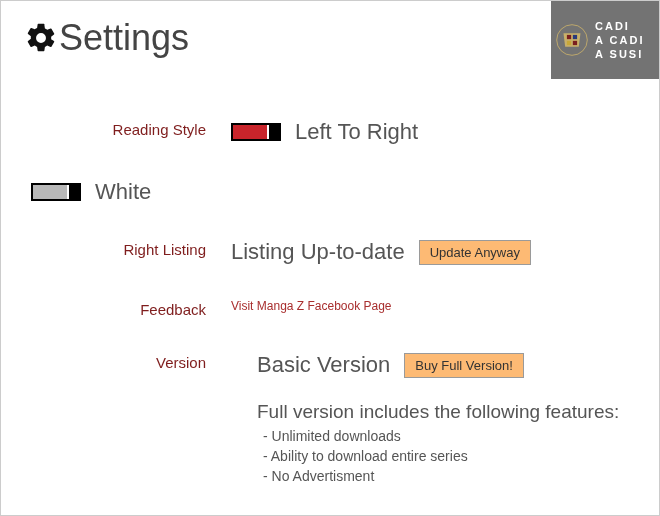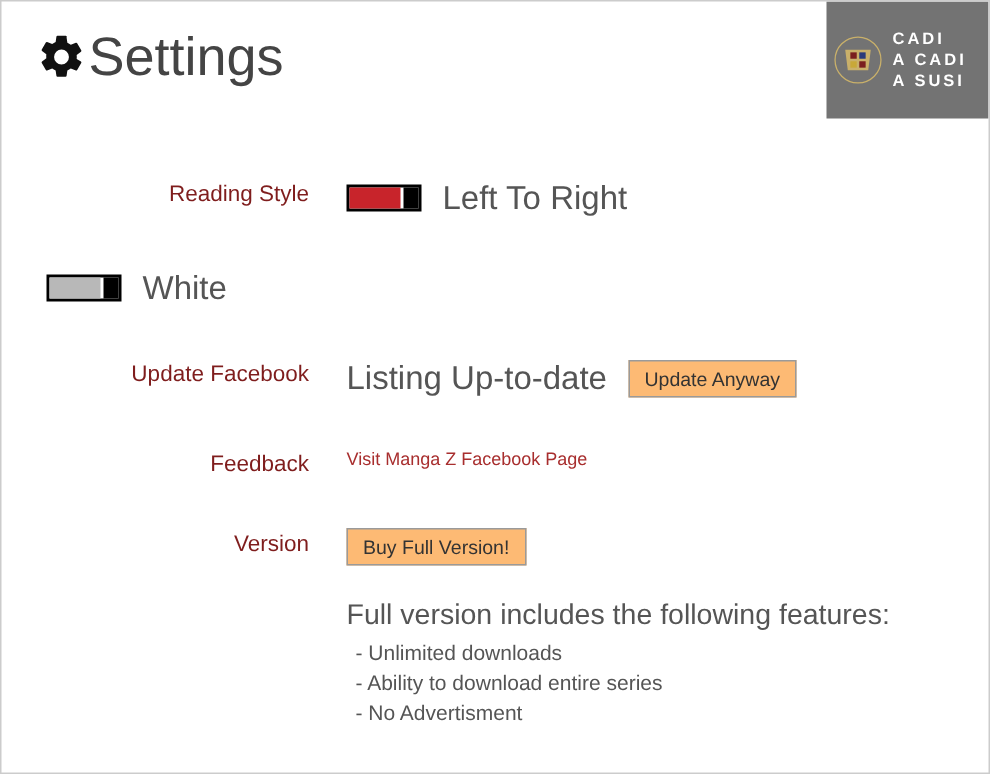--- a/index.html
+++ b/index.html
@@ -53,21 +53,21 @@
       white-space: nowrap;
     }
     .settings {
       padding: 60px 30px 0 30px;
     }
     .row {
       display: flex;
       align-items: flex-start;
       margin-bottom: 34px;
     }
-    .row.compact { margin-bottom: 18px; }
+    .row.compact { margin-bottom: 18px; gap: 26px; }
     .label {
       width: 200px;
       text-align: right;
       font-size: 15px;
       color: #7f1d1d;
       padding-right: 25px;
       padding-top: 2px;
     }
     .value {
       flex: 1;
@@ -182,37 +182,38 @@
   </div>
 
   <div class="row">
     <div class="value">
       <div class="toggle grey"></div>
       <span class="value-text">White</span>
     </div>
   </div>
 
   <div class="row">
-    <div class="label">Update Facebook</div>
+    <div class="label">Right Listing</div>
     <div class="value">
       <span class="value-text">Listing Up-to-date</span>
       <button class="btn">Update Anyway</button>
     </div>
   </div>
 
   <div class="row">
     <div class="label">Feedback</div>
     <div class="value">
       <span class="link">Visit Manga Z Facebook Page</span>
     </div>
   </div>
 
   <div class="row compact">
     <div class="label">Version</div>
     <div class="value">
+      <span class="value-text">Basic Version</span>
       <button class="btn">Buy Full Version!</button>
       <div class="features">
         <div class="features-heading">Full version includes the following features:</div>
         <ul>
           <li>Unlimited downloads</li>
           <li>Ability to download entire series</li>
           <li>No Advertisment</li>
         </ul>
       </div>
     </div>

